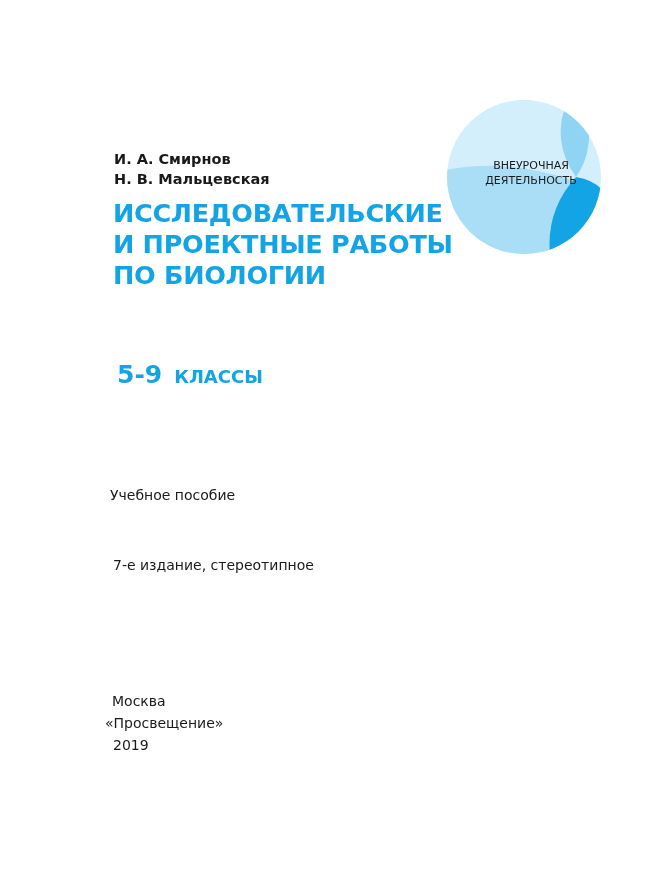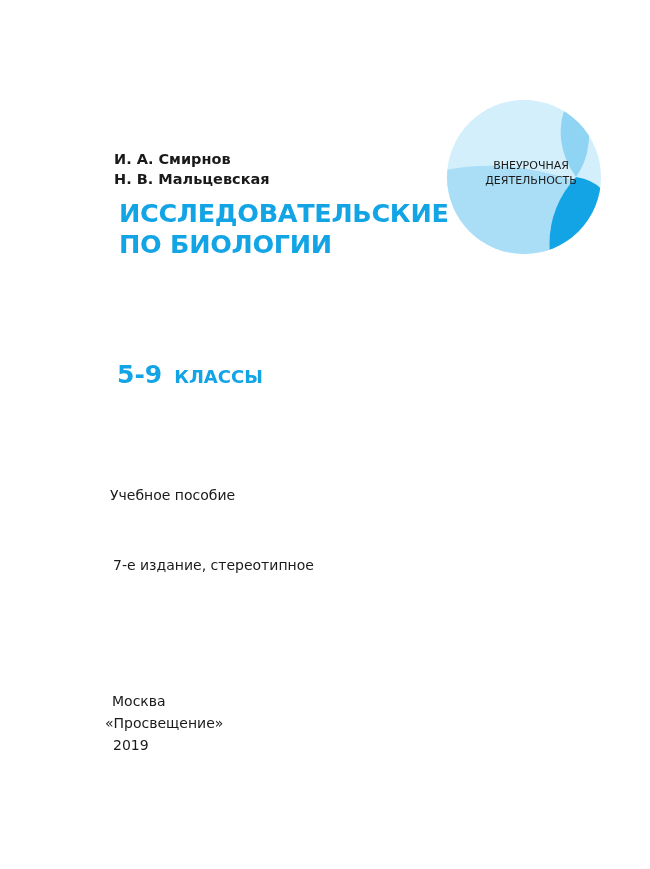--- a/index.html
+++ b/index.html
@@ -1,21 +1,21 @@
 <!DOCTYPE html>
 <html><head>
 <meta charset="utf-8">
 <style>
   html, body { margin:0; padding:0; }
   body { width:650px; height:869px; background:#ffffff; position:relative; overflow:hidden;
          font-family:"DejaVu Sans", sans-serif; color:#1a1a1a; }
   .abs { position:absolute; }
   .authors { left:114px; top:149px; font-weight:bold; font-size:14.5px; line-height:20px; color:#1a1a1a; }
   .title { left:113px; top:198px; font-weight:bold; font-size:25.5px; line-height:31px; color:#12a4e4;
-           font-family:"DejaVu Sans", sans-serif; letter-spacing:-0.3px; transform:scaleX(1.0); transform-origin:left;margin-left:6px; }
+           font-family:"DejaVu Sans", sans-serif; letter-spacing:-0.3px; transform:scaleX(1.0); transform-origin:left; }
   .grades { left:117px; top:360px; color:#12a4e4; font-weight:bold; }
   .grades .num { font-size:25px; }
   .grades .lbl { font-size:18px; margin-left:12px; }
   .type { left:110px; top:487px; font-size:14px; color:#1a1a1a; }
   .edition { left:113px; top:557px; font-size:14px; color:#1a1a1a; }
   .pub { left:105px; top:690px; font-size:14px; line-height:22px; color:#1a1a1a; }
   .pub div:nth-child(1){ padding-left:7px; }
   .pub div:nth-child(3){ padding-left:8px; }
   .badge { left:446px; top:100px; width:156px; height:154px; }
   .badge-text { left:466px; top:158px; width:130px; text-align:center; font-size:11px; line-height:15px; color:#1a1a1a; }
@@ -23,20 +23,21 @@
 </head>
 <body>
 
 <div class="abs authors">
   <div>И. А. Смирнов</div>
   <div>Н. В. Мальцевская</div>
 </div>
 
 <div class="abs title">
   <div>ИССЛЕДОВАТЕЛЬСКИЕ</div>
+  <div>И ПРОЕКТНЫЕ РАБОТЫ</div>
   <div>ПО БИОЛОГИИ</div>
 </div>
 
 <div class="abs grades">
   <span class="num">5-9</span><span class="lbl">КЛАССЫ</span>
 </div>
 
 <div class="abs type">Учебное пособие</div>
 <div class="abs edition">7-е издание, стереотипное</div>
 

